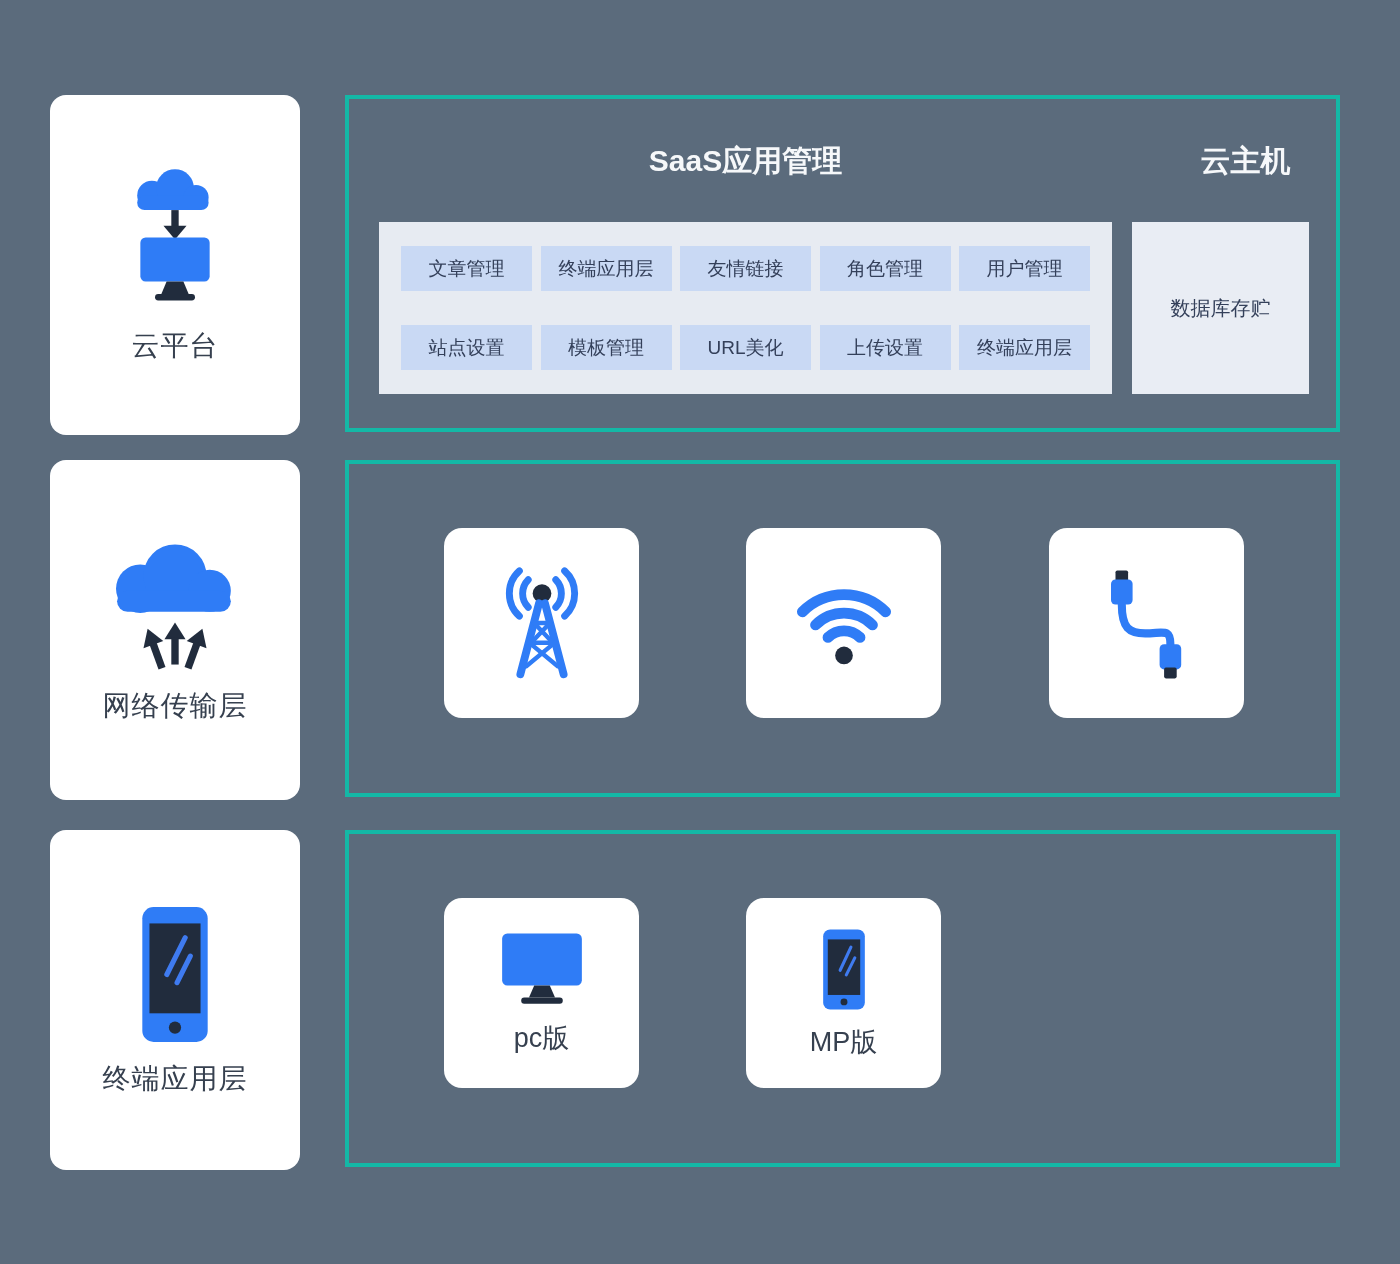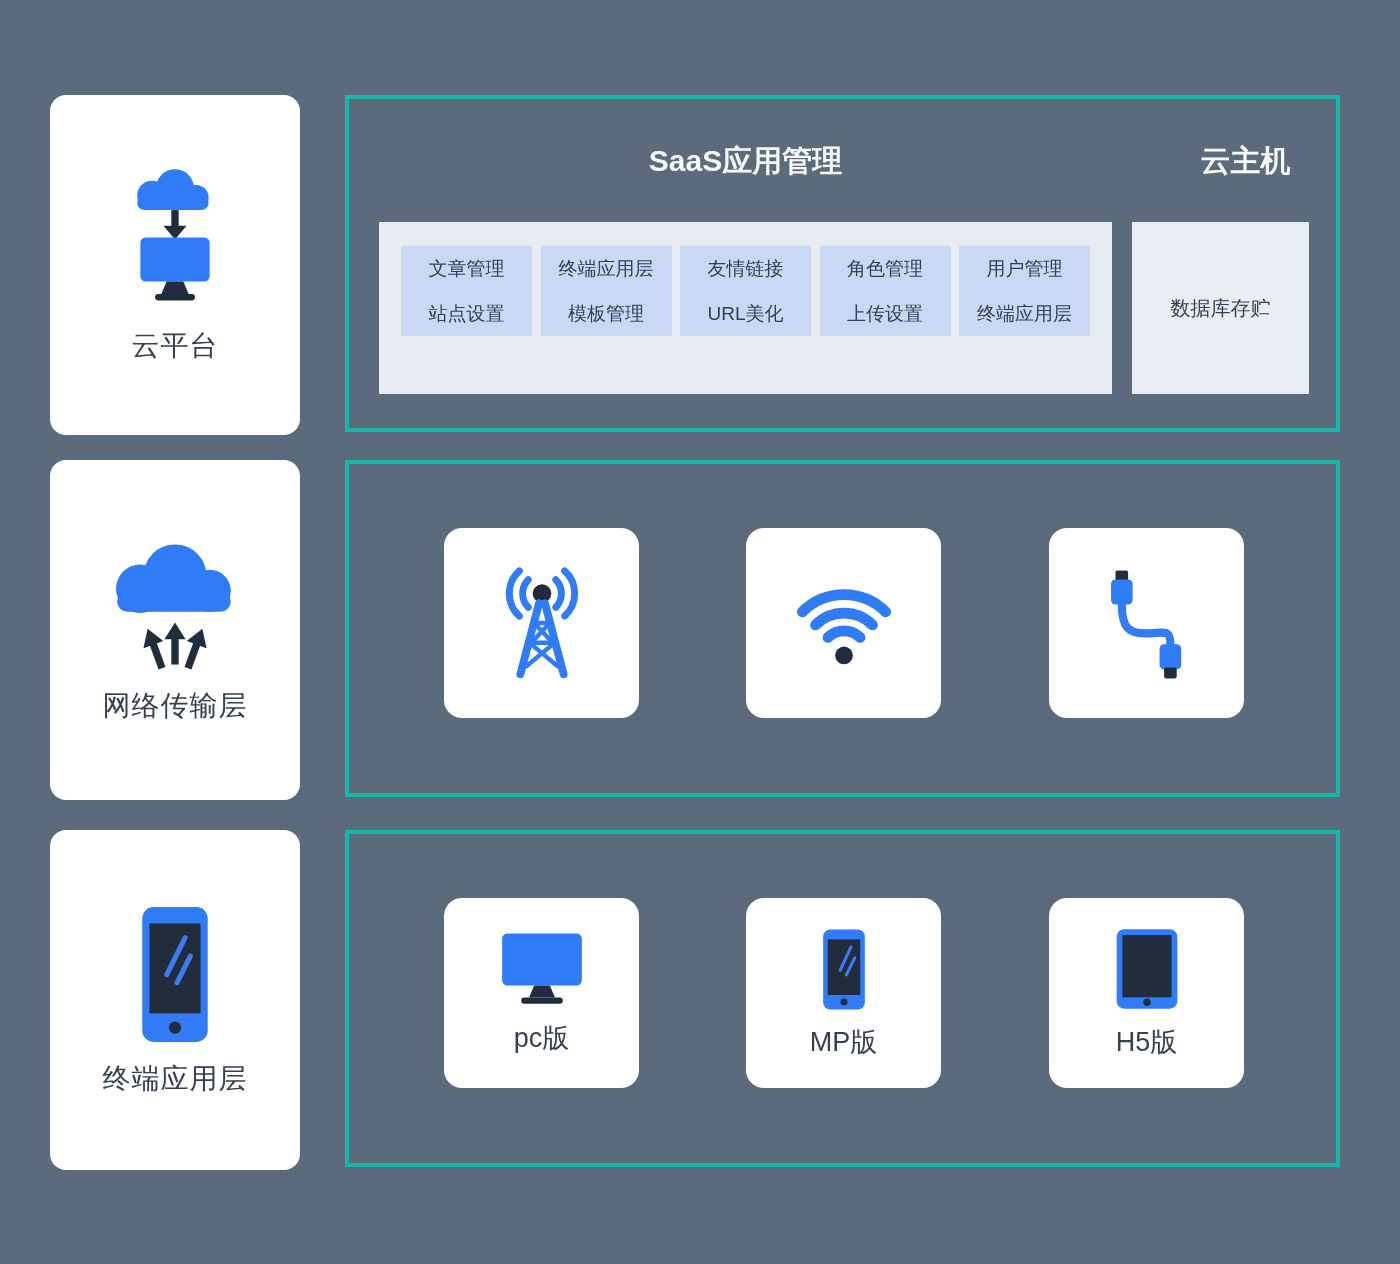--- a/index.html
+++ b/index.html
@@ -27,20 +27,21 @@
   #box-network{top:460px}
   #box-terminal{top:830px}
 
   .box-title{position:absolute;color:#f6f8fa;font-size:30px;font-weight:600;text-align:center;}
   .saas-title{left:30px;top:42px;width:733px;}
   .host-title{left:808px;top:42px;width:177px;}
 
   .saas-panel{
     position:absolute;left:30px;top:123px;width:733px;height:172px;background:#e7ebf2;
     box-sizing:border-box;padding:24px 22px;display:flex;flex-direction:column;
+    justify-content:space-between;
   }
   .btn-row{display:flex;justify-content:space-between;}
   .saas-btn{
     width:131px;height:45px;background:#c9d9f4;display:flex;align-items:center;
     justify-content:center;font-size:19px;color:#34405a;
   }
   .storage-panel{
     position:absolute;left:783px;top:123px;width:177px;height:172px;background:#e9edf4;
     display:flex;align-items:center;justify-content:center;font-size:20px;color:#34405a;text-align:right;
   }
@@ -206,23 +207,15 @@
       <svg width="54" height="85" viewBox="0 0 70 110">
         <rect x="8" y="3" width="54" height="104" rx="9" fill="#2f7cf6"></rect>
         <rect x="14" y="16" width="42" height="72" fill="#212c3d"></rect>
         <path d="M44,26 L30,56" stroke="#3f7bf0" stroke-width="4" stroke-linecap="round" fill="none"></path>
         <path d="M49,40 L38,62" stroke="#3f7bf0" stroke-width="4" stroke-linecap="round" fill="none"></path>
         <circle cx="35" cy="97" r="4.5" fill="#212c3d"></circle>
       </svg>
       <div class="tile-label">MP版</div>
     </div>
 
-    <div class="tile t3">
-      <svg width="74" height="86" viewBox="0 0 90 105">
-        <rect x="8" y="4" width="74" height="97" rx="9" fill="#2f7cf6"></rect>
-        <rect x="15" y="11" width="60" height="76" fill="#212c3d"></rect>
-        <circle cx="45" cy="93" r="4.5" fill="#212c3d"></circle>
-      </svg>
-      <div class="tile-label">H5版</div>
-    </div>
   </div>
 
 </div>
 
 </body></html>

